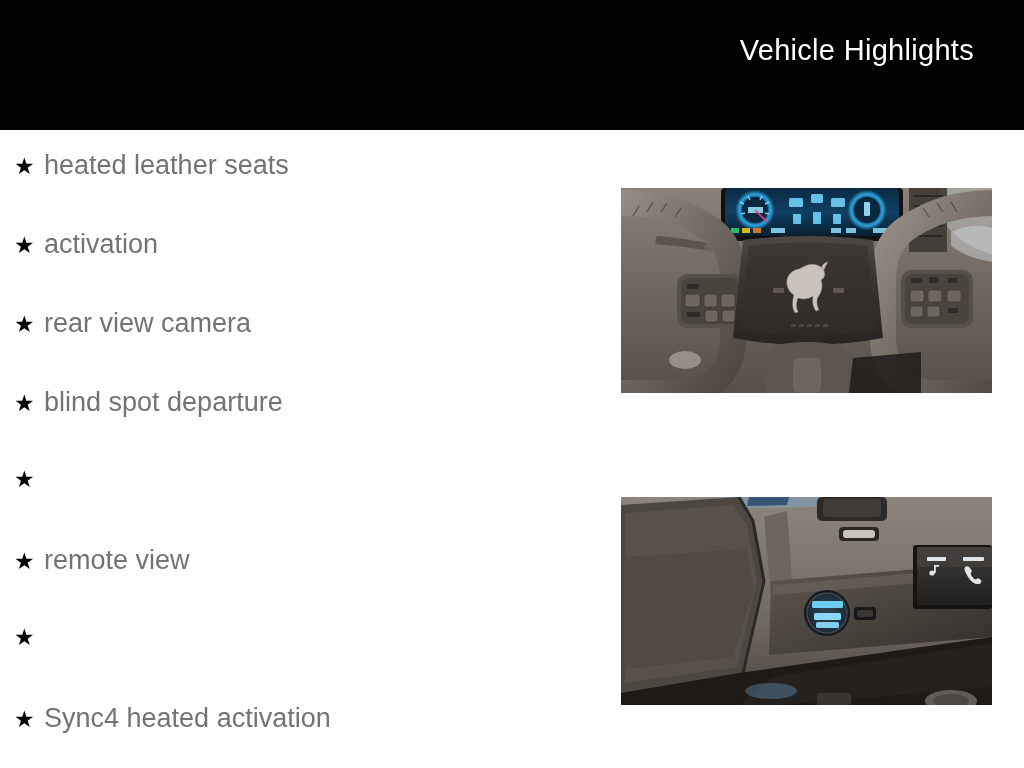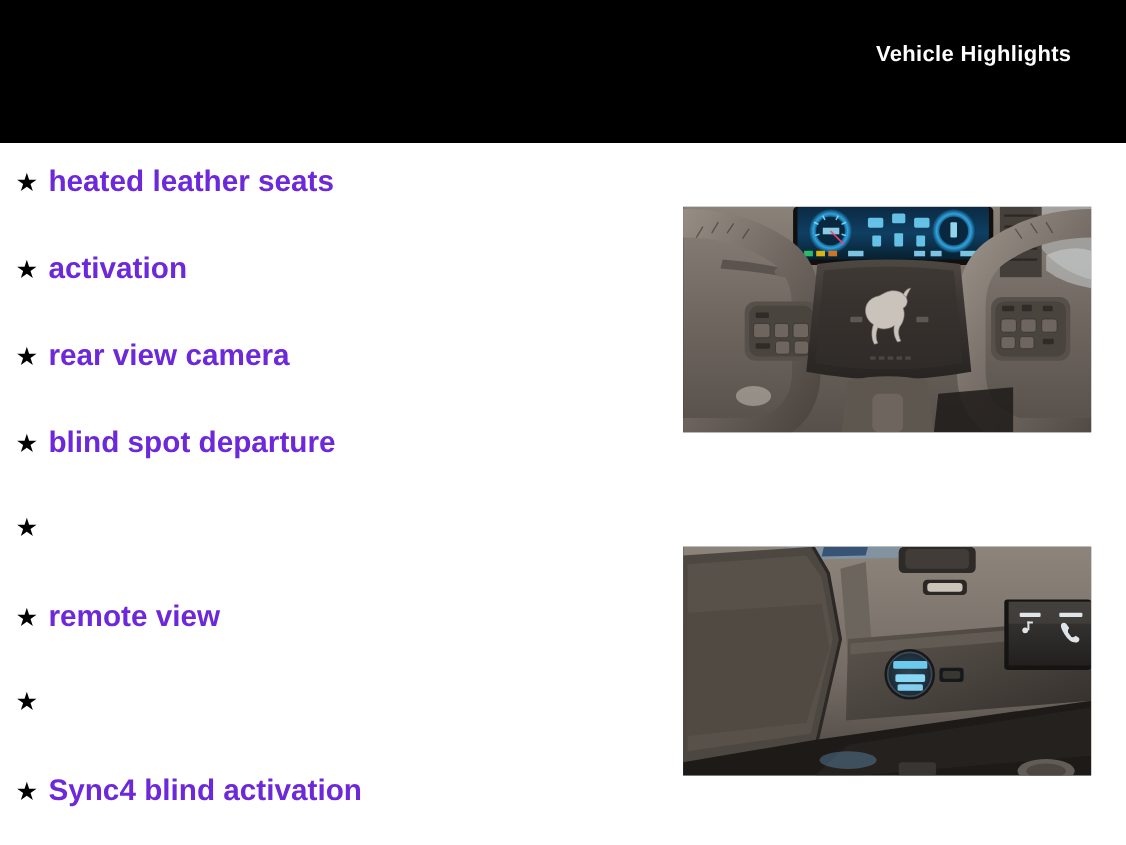--- a/index.html
+++ b/index.html
@@ -15,22 +15,22 @@
   
   .header {
     position:absolute; left:0; top:0;
     width:1024px; height:130px;
     background:#000000;
   }
   .header-title {
     position:absolute; right:50px; top:50px;
     transform:translateY(-50%);
     color:#ffffff;
-    font-size:20px;
-    font-weight:700;
+    font-size:29px;
+    font-weight:400;
     letter-spacing:0.3px;
     white-space:nowrap;
   }
 
   
   .features {
     position:absolute; left:14px; top:152px;
     width:560px;
     list-style:none;
   }
@@ -43,23 +43,23 @@
   .bullet-star {
     display:inline-block;
     width:30px;
     font-size:23px;
     color:#000;
     line-height:1;
     flex:0 0 30px;
   }
   .feature-label {
     font-size:27px;
-    color:#6d28d9;
+    color:#737373;
     line-height:1;
-    font-weight:700;
+    font-weight:400;
   }
 
   
   .photo {
     position:absolute;
     overflow:hidden;
     background:#2b2724;
   }
   #photo-steering-wheel { left:621px; top:188px; width:371px; height:205px; }
   #photo-start-button   { left:621px; top:497px; width:371px; height:208px; }
@@ -105,21 +105,21 @@
       <span class="bullet-star">★</span>
       <span class="feature-label">remote view</span>
     </li>
 
     <li class="feature-item">
       <span class="bullet-star">★</span>
     </li>
 
     <li class="feature-item">
       <span class="bullet-star">★</span>
-      <span class="feature-label">Sync4 blind activation</span>
+      <span class="feature-label">Sync4 heated activation</span>
     </li>
 
   </ul>
 
   <div class="photo" id="photo-steering-wheel">
     <svg viewBox="0 0 371 205" preserveAspectRatio="none">
       <defs>
         <linearGradient id="dashG" x1="0" y1="0" x2="0" y2="1">
           <stop offset="0" stop-color="#8a8179"></stop>
           <stop offset="0.5" stop-color="#6e665f"></stop>

